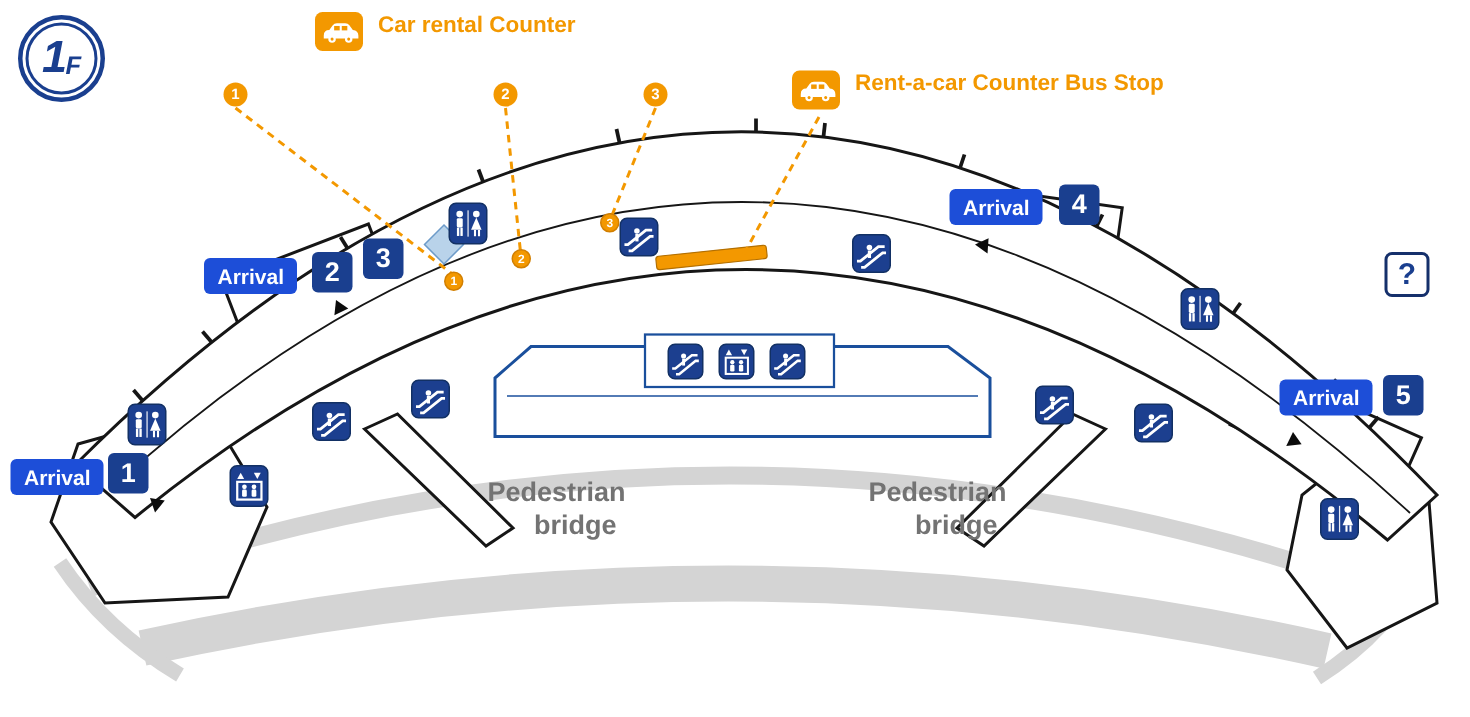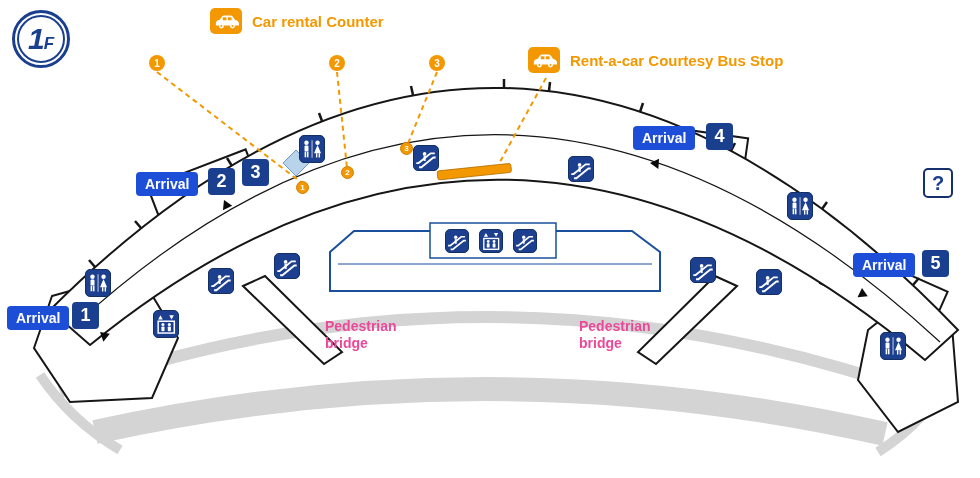--- a/index.html
+++ b/index.html
@@ -7,36 +7,36 @@
   body{font-family:"Liberation Sans",sans-serif}
   #stage{position:relative;width:980px;height:478px;background:#fff;overflow:hidden}
   #map-svg{position:absolute;left:0;top:0}
   .bld{fill:#fff;stroke:#161616;stroke-width:2}
   
   .floor-badge{position:absolute;left:12px;top:10px;width:58px;height:58px;border:3px solid #1a3f8f;border-radius:50%;padding:2px;background:#fff}
   .fb-inner{width:100%;height:100%;border:2px solid #1a3f8f;border-radius:50%;display:flex;align-items:center;justify-content:center}
   .fb-num{font-size:30px;font-weight:bold;font-style:italic;color:#1a3f8f;letter-spacing:-1px}
   .fb-letter{font-size:17px;font-weight:bold;font-style:italic;color:#1a3f8f;margin-top:9px}
   
-  .legend-item{position:absolute;display:flex;align-items:center;gap:10px}
+  .legend-item{position:absolute;display:flex;align-items:flex-start;gap:10px}
   .car-badge{display:inline-flex;width:32px;height:26px;background:#f39800;border-radius:5px;align-items:center;justify-content:center}
   .legend-text{color:#f39800;font-weight:bold;font-size:15px;white-space:nowrap}
   
   .num-circle{position:absolute;width:16px;height:16px;border-radius:50%;background:#f39800;color:#fff;font-size:10px;font-weight:bold;display:flex;align-items:center;justify-content:center}
   .num-dot{position:absolute;width:13px;height:13px;border-radius:50%;background:#f39800;color:#fff;font-size:8px;font-weight:bold;display:flex;align-items:center;justify-content:center;border:1px solid #d27f00}
   
   .arrival-label{position:absolute;height:24px;line-height:24px;padding:0 9px;background:#1d4ed8;color:#fff;font-weight:bold;font-size:14px;border-radius:4px;white-space:nowrap}
   .gate-num{position:absolute;width:27px;height:27px;background:#1a3f8f;color:#fff;font-weight:bold;font-size:18px;border-radius:4px;display:flex;align-items:center;justify-content:center}
   
   .map-icon{position:absolute;background:#1c3f8f;border:1px solid #123064;border-radius:5px;display:flex;align-items:center;justify-content:center}
   .mi-28{width:26px;height:28px}
   .mi-26{width:26px;height:26px}
   .mi-24{width:24px;height:24px}
   .info-box{position:absolute;width:30px;height:30px;background:#fff;border:2px solid #15306b;border-radius:5px;color:#1a3f8f;font-size:20px;font-weight:bold;display:flex;align-items:center;justify-content:center}
-  .bridge-label{position:absolute;width:86px;text-align:left;color:#ec4899;font-weight:bold;font-size:14px;line-height:1.2}
+  .bridge-label{position:absolute;width:86px;text-align:right;color:#737373;font-weight:bold;font-size:18px;line-height:1.2}
 </style>
 </head>
 <body>
 
 <div id="stage">
 
   <svg width="0" height="0" style="position:absolute" aria-hidden="true">
     <defs>
       <symbol id="sym-car" viewBox="0 0 32 26">
         <path d="M5 16 q0-4 4-4 l2.5-3.5 q1-1.5 3-1.5 h6 q2 0 3 1.5 l2.5 3.5 q4 0.5 4 4 v2 h-25 z" fill="#fff"></path>
@@ -154,21 +154,21 @@
     </span>
     <span class="legend-text">Car rental Counter</span>
   </div>
 
   <div class="legend-item" style="left:528px;top:47px">
     <span class="car-badge">
       <svg viewBox="0 0 32 26" width="30" height="24">
           <use href="#sym-car"></use>
         </svg>
     </span>
-    <span class="legend-text">Rent-a-car Courtesy Bus Stop</span>
+    <span class="legend-text">Rent-a-car Counter Bus Stop</span>
   </div>
 
   <div class="num-circle" style="left:149px;top:55px">1</div>
   <div class="num-circle" style="left:329px;top:55px">2</div>
   <div class="num-circle" style="left:429px;top:55px">3</div>
 
   <div class="num-dot" style="left:296px;top:181px">1</div>
   <div class="num-dot" style="left:341px;top:166px">2</div>
   <div class="num-dot" style="left:400px;top:142px">3</div>
 

